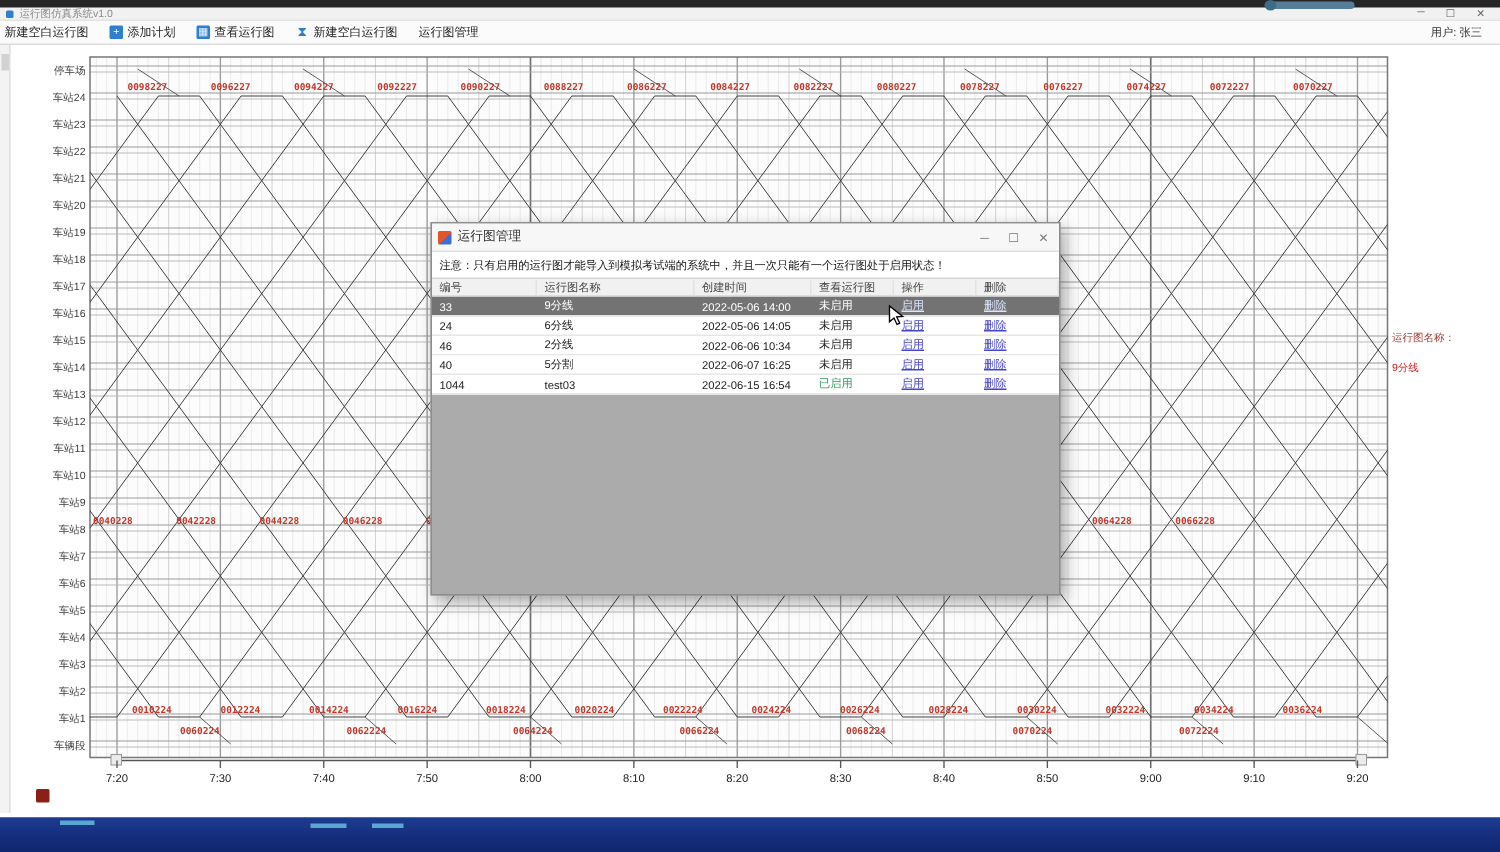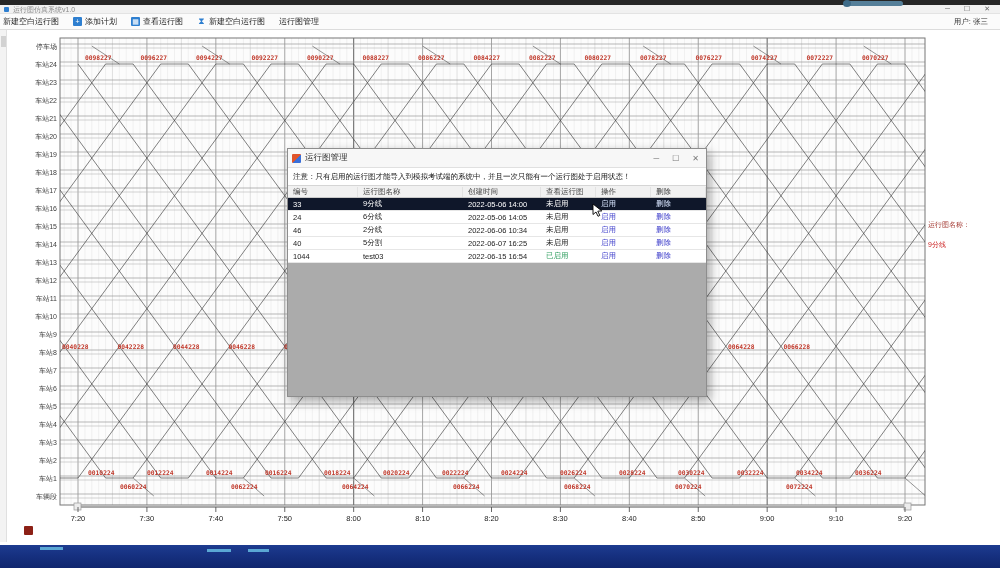--- a/index.html
+++ b/index.html
@@ -44,23 +44,23 @@
   .dlg-title { font-size: 8.5px; color: #333; flex: 1; }
   .dlg-controls { display: flex; gap: 13px; font-size: 8px; color: #777; padding-right: 3px; }
   .dlg-controls span { cursor: pointer; }
   .dlg-notice { background: #fff; font-size: 7.5px; color: #141414; padding: 4px 5px 3px 5px; border-bottom: 1px solid #d5d5d5; white-space: nowrap; }
   .dlg-table { background: #fff; }
   .dlg-hrow, .dlg-row { display: grid; grid-template-columns: 70px 105px 78px 55px 55px 55px; align-items: center; }
   .dlg-hrow { height: 12px; background: #f1f1f1; border-bottom: 1px solid #c9c9c9; }
   .dlg-hrow div { font-size: 7.5px; color: #444; padding-left: 5px; border-right: 1px solid #e2e2e2; overflow: hidden; white-space: nowrap; }
   .dlg-row { height: 13px; border-bottom: 1px solid #e6e6e6; background: #fff; }
   .dlg-row div { font-size: 7.5px; color: #222; padding-left: 5px; overflow: hidden; white-space: nowrap; }
-  .dlg-row.selected { background: #0f172a; }
+  .dlg-row.selected { background: #737373; }
   .dlg-row.selected div { color: #fff; }
-  .lnk { color: #4545cc; cursor: pointer; }
+  .lnk { color: #4545cc; text-decoration: underline; cursor: pointer; }
   .dlg-row.selected .lnk { color: #d9e6ff; }
   .status-on { color: #2f9e5f !important; }
 
   
   .cursor { position: absolute; left: 592px; top: 203px; z-index: 30; }
 
   
   .watermark { position: absolute; left: 24px; top: 526px; width: 9px; height: 9px; background: #8c2016; border-radius: 1px; z-index: 3; }
   .bottom-bar { position: absolute; left: 0; top: 545px; width: 1000px; height: 23px; background: linear-gradient(#1d3c90 0%, #17318257 45%, #10266e 100%), #16307f; z-index: 5; }
   .bb-seg { position: absolute; height: 3px; background: #5aa7d4; z-index: 6; }

